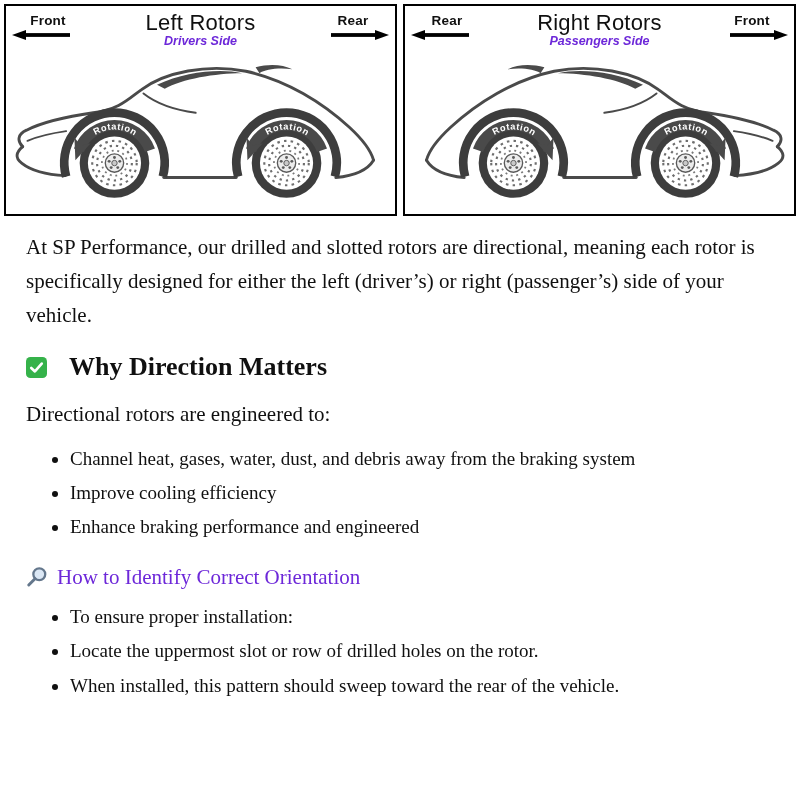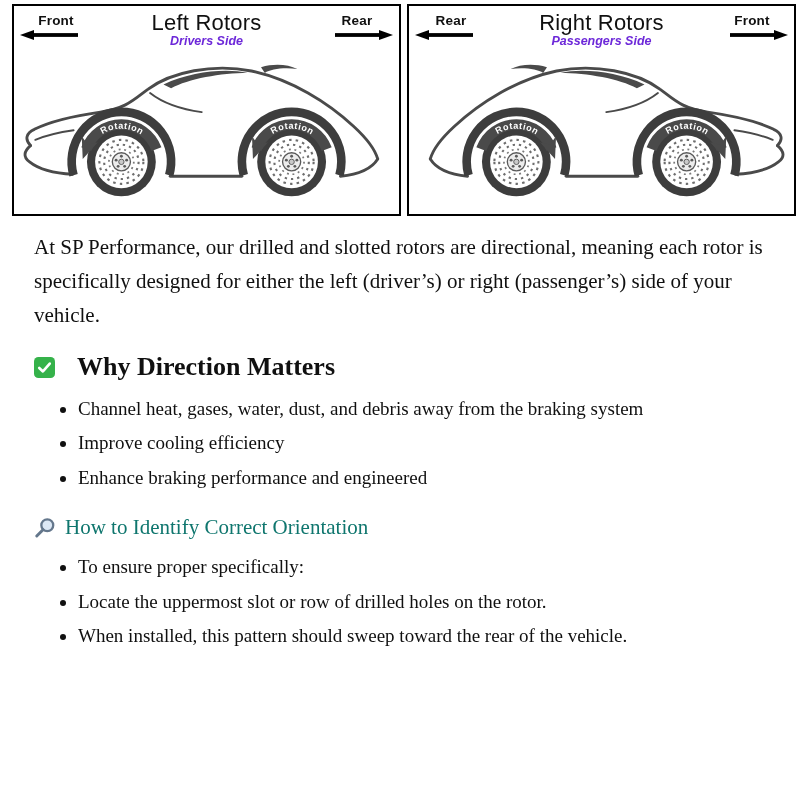--- a/index.html
+++ b/index.html
@@ -3,21 +3,21 @@
 <meta charset="utf-8">
 <style>
   * { margin:0; padding:0; box-sizing:border-box; }
   html,body { width:800px; height:800px; }
   body {
     background:#ffffff;
     color:#101010;
     font-family:"Liberation Serif", serif;
     overflow:hidden;
   }
-  .page { padding:4px 4px 0 4px;margin-left:8px; }
+  .page { padding:4px 4px 0 4px; }
 
   
   .diagram { display:flex; gap:6px; }
   .panel {
     flex:1 1 0;
     border:2px solid #000;
     background:#fff;
     height:212px;
     padding:4px 6px 0 6px;
     overflow:hidden;
@@ -52,21 +52,21 @@
     display:flex; align-items:center; gap:22px;
     font-size:26px; font-weight:700;
     margin:20px 0 0 0;
   }
   .check-icon { width:21px; height:21px; flex:0 0 auto; }
   .lead { font-size:21px; line-height:1.6; margin-top:16px; }
   ul.blist { margin:12px 0 0 0; padding-left:44px; }
   ul.blist li { font-size:19px; line-height:1.6; margin-bottom:4px; max-width:714px; }
   .h-mag {
     display:flex; align-items:center; gap:9px;
-    font-size:21px; font-weight:400; color:#0f766e;
+    font-size:21px; font-weight:400; color:#6d28d9;
     margin:22px 0 0 0;
   }
   .mag-icon { width:22px; height:22px; flex:0 0 auto; }
 </style>
 </head>
 <body>
 
 <svg width="0" height="0" style="position:absolute" aria-hidden="true">
   <defs>
     <g id="wheel">
@@ -183,35 +183,36 @@
     <p class="intro">At SP Performance, our drilled and slotted rotors are directional, meaning each rotor is specifically designed for either the left (driver’s) or right (passenger’s) side of your vehicle.</p>
 
     <div class="h-check">
       <svg class="check-icon" viewBox="0 0 24 24">
         <rect x="0" y="0" width="24" height="24" rx="5" fill="#35b24a"></rect>
         <path d="M 6 12.5 L 10.2 16.5 L 18 7.5" stroke="#fff" stroke-width="3" fill="none" stroke-linecap="round" stroke-linejoin="round"></path>
       </svg>
       <span>Why Direction Matters</span>
     </div>
 
+    <p class="lead">Directional rotors are engineered to:</p>
 
     <ul class="blist">
       <li>Channel heat, gases, water, dust, and debris away from the braking system</li>
       <li>Improve cooling efficiency</li>
       <li>Enhance braking performance and engineered</li>
     </ul>
 
     <div class="h-mag">
       <svg class="mag-icon" viewBox="0 0 24 24">
         <circle cx="14.5" cy="9" r="6.5" fill="#dce8f5" stroke="#64778c" stroke-width="2.5"></circle>
         <line x1="9.8" y1="13.8" x2="3" y2="20.8" stroke="#64778c" stroke-width="3.2" stroke-linecap="round"></line>
       </svg>
       <span>How to Identify Correct Orientation</span>
     </div>
 
     <ul class="blist">
-      <li>To ensure proper specifically:</li>
+      <li>To ensure proper installation:</li>
       <li>Locate the uppermost slot or row of drilled holes on the rotor.</li>
       <li>When installed, this pattern should sweep toward the rear of the vehicle.</li>
     </ul>
 
   </div>
 </div>
 
 </body></html>

